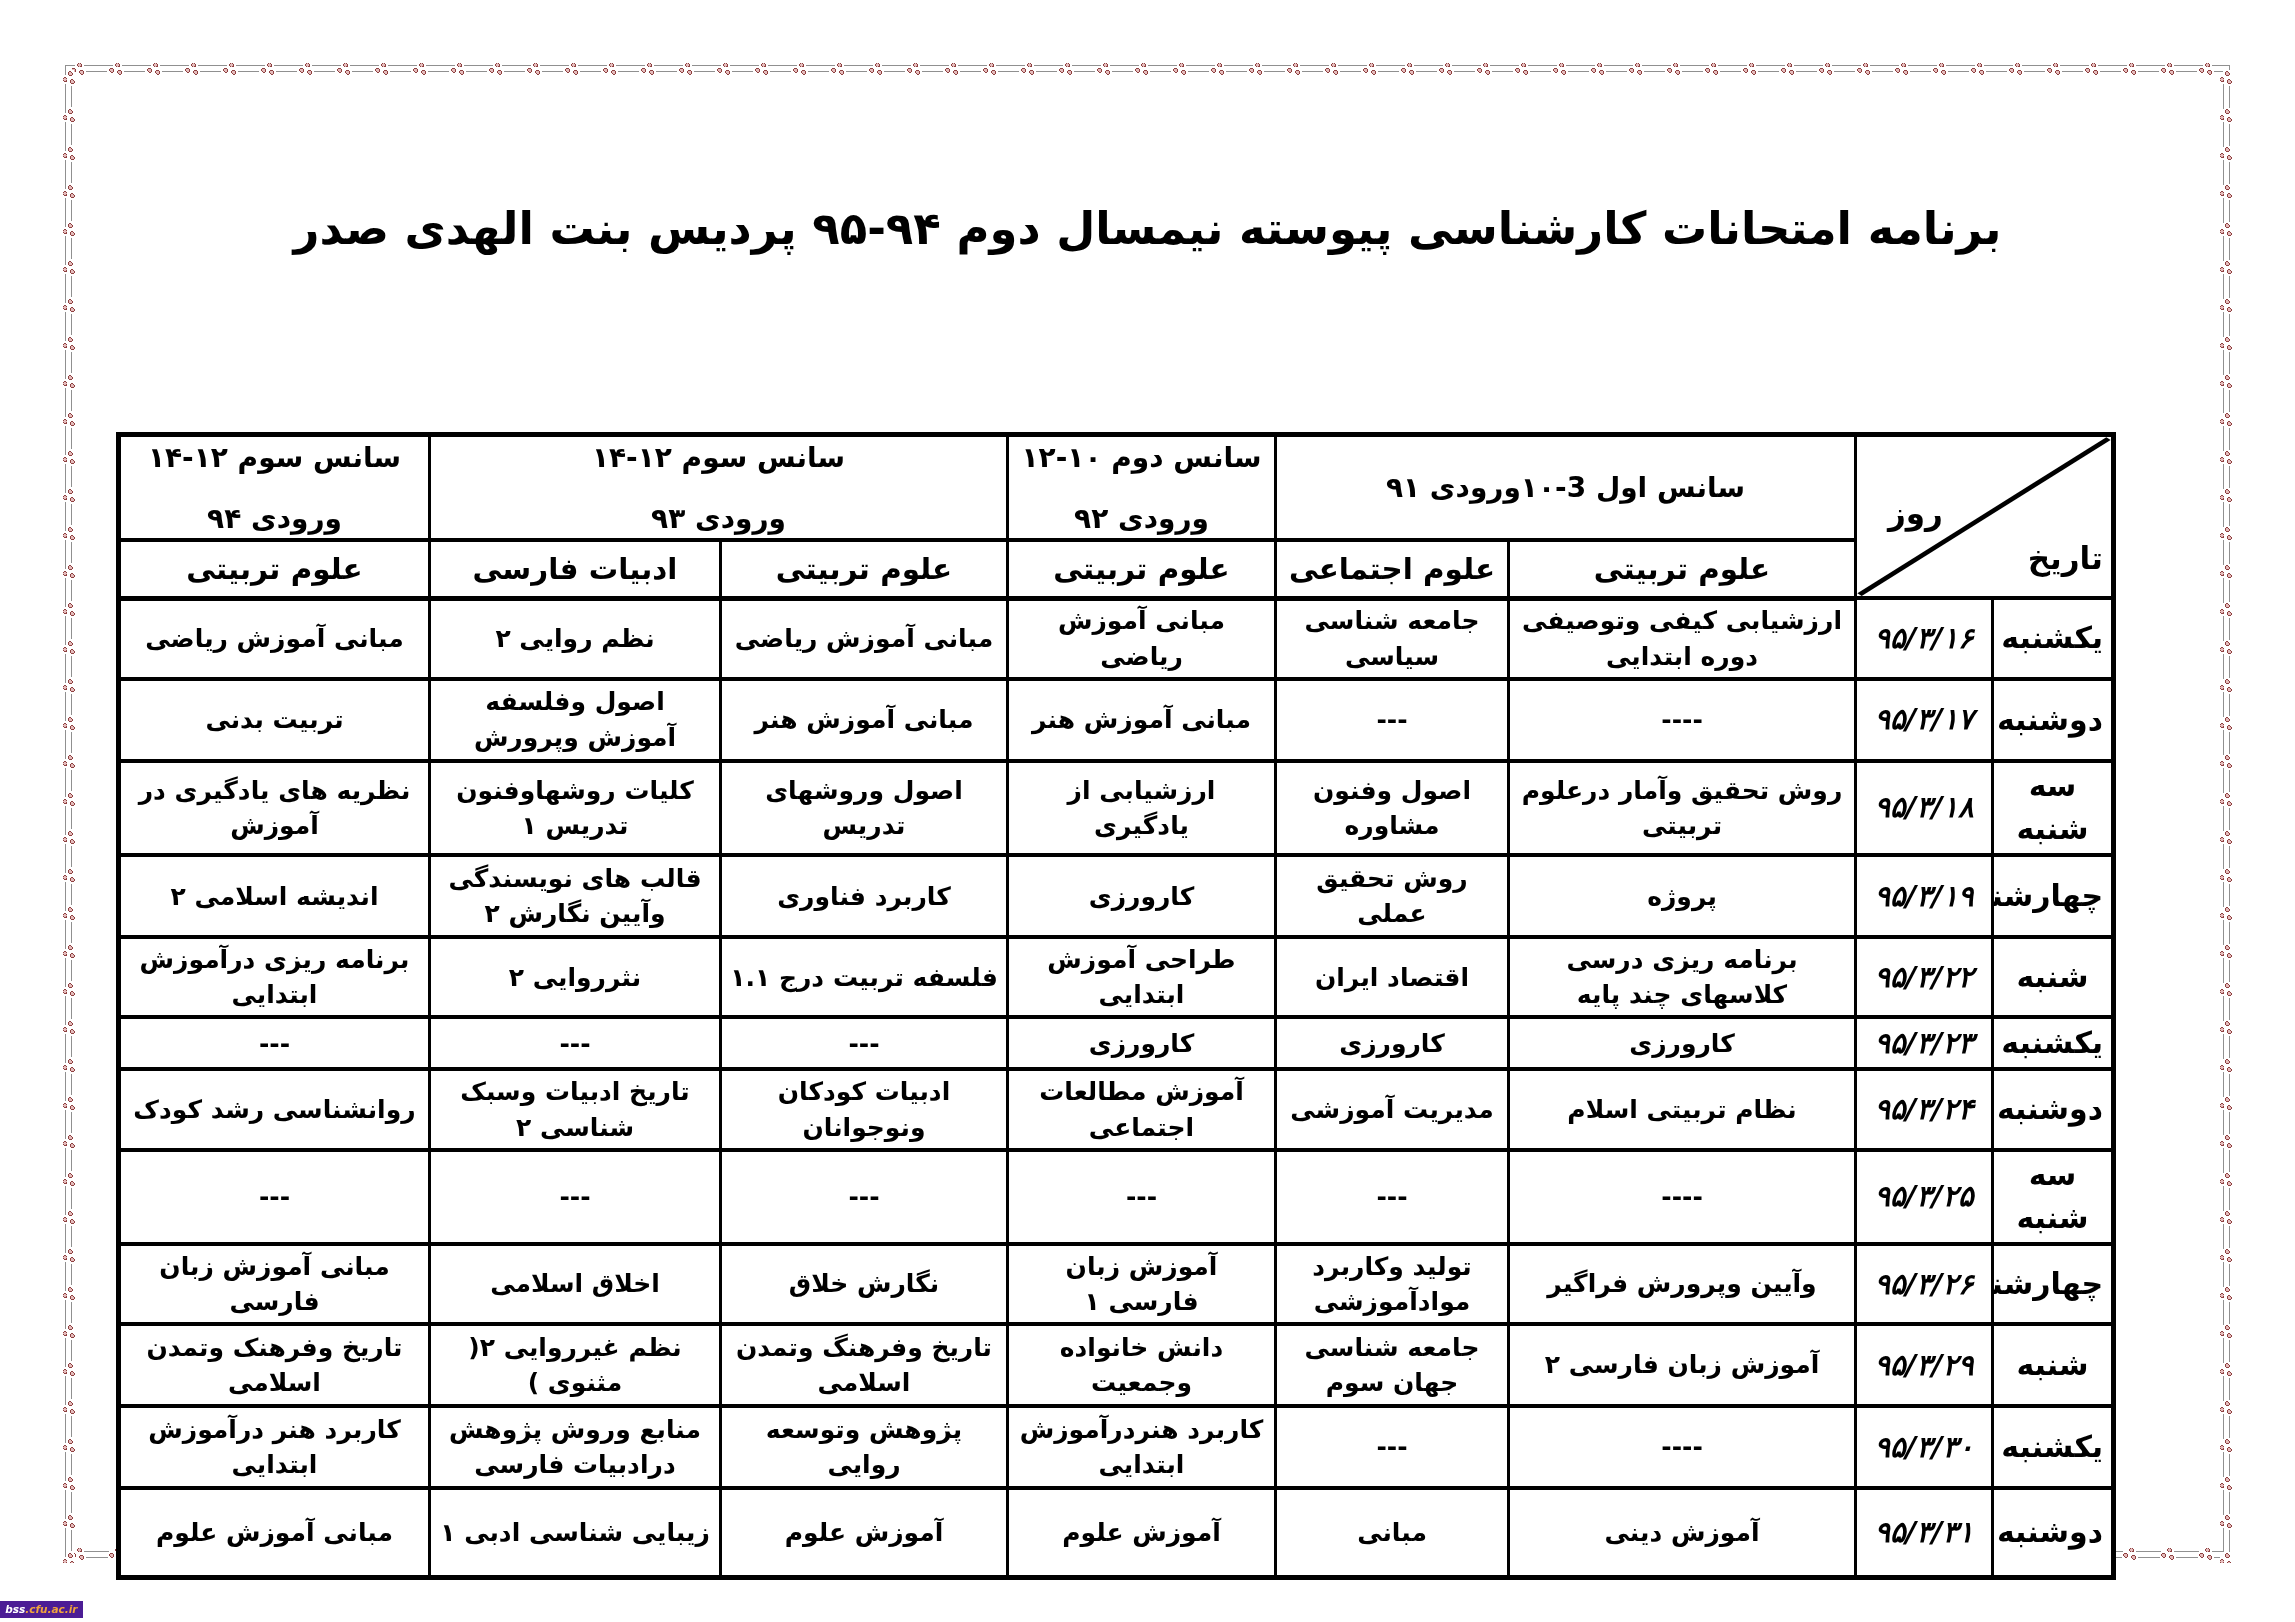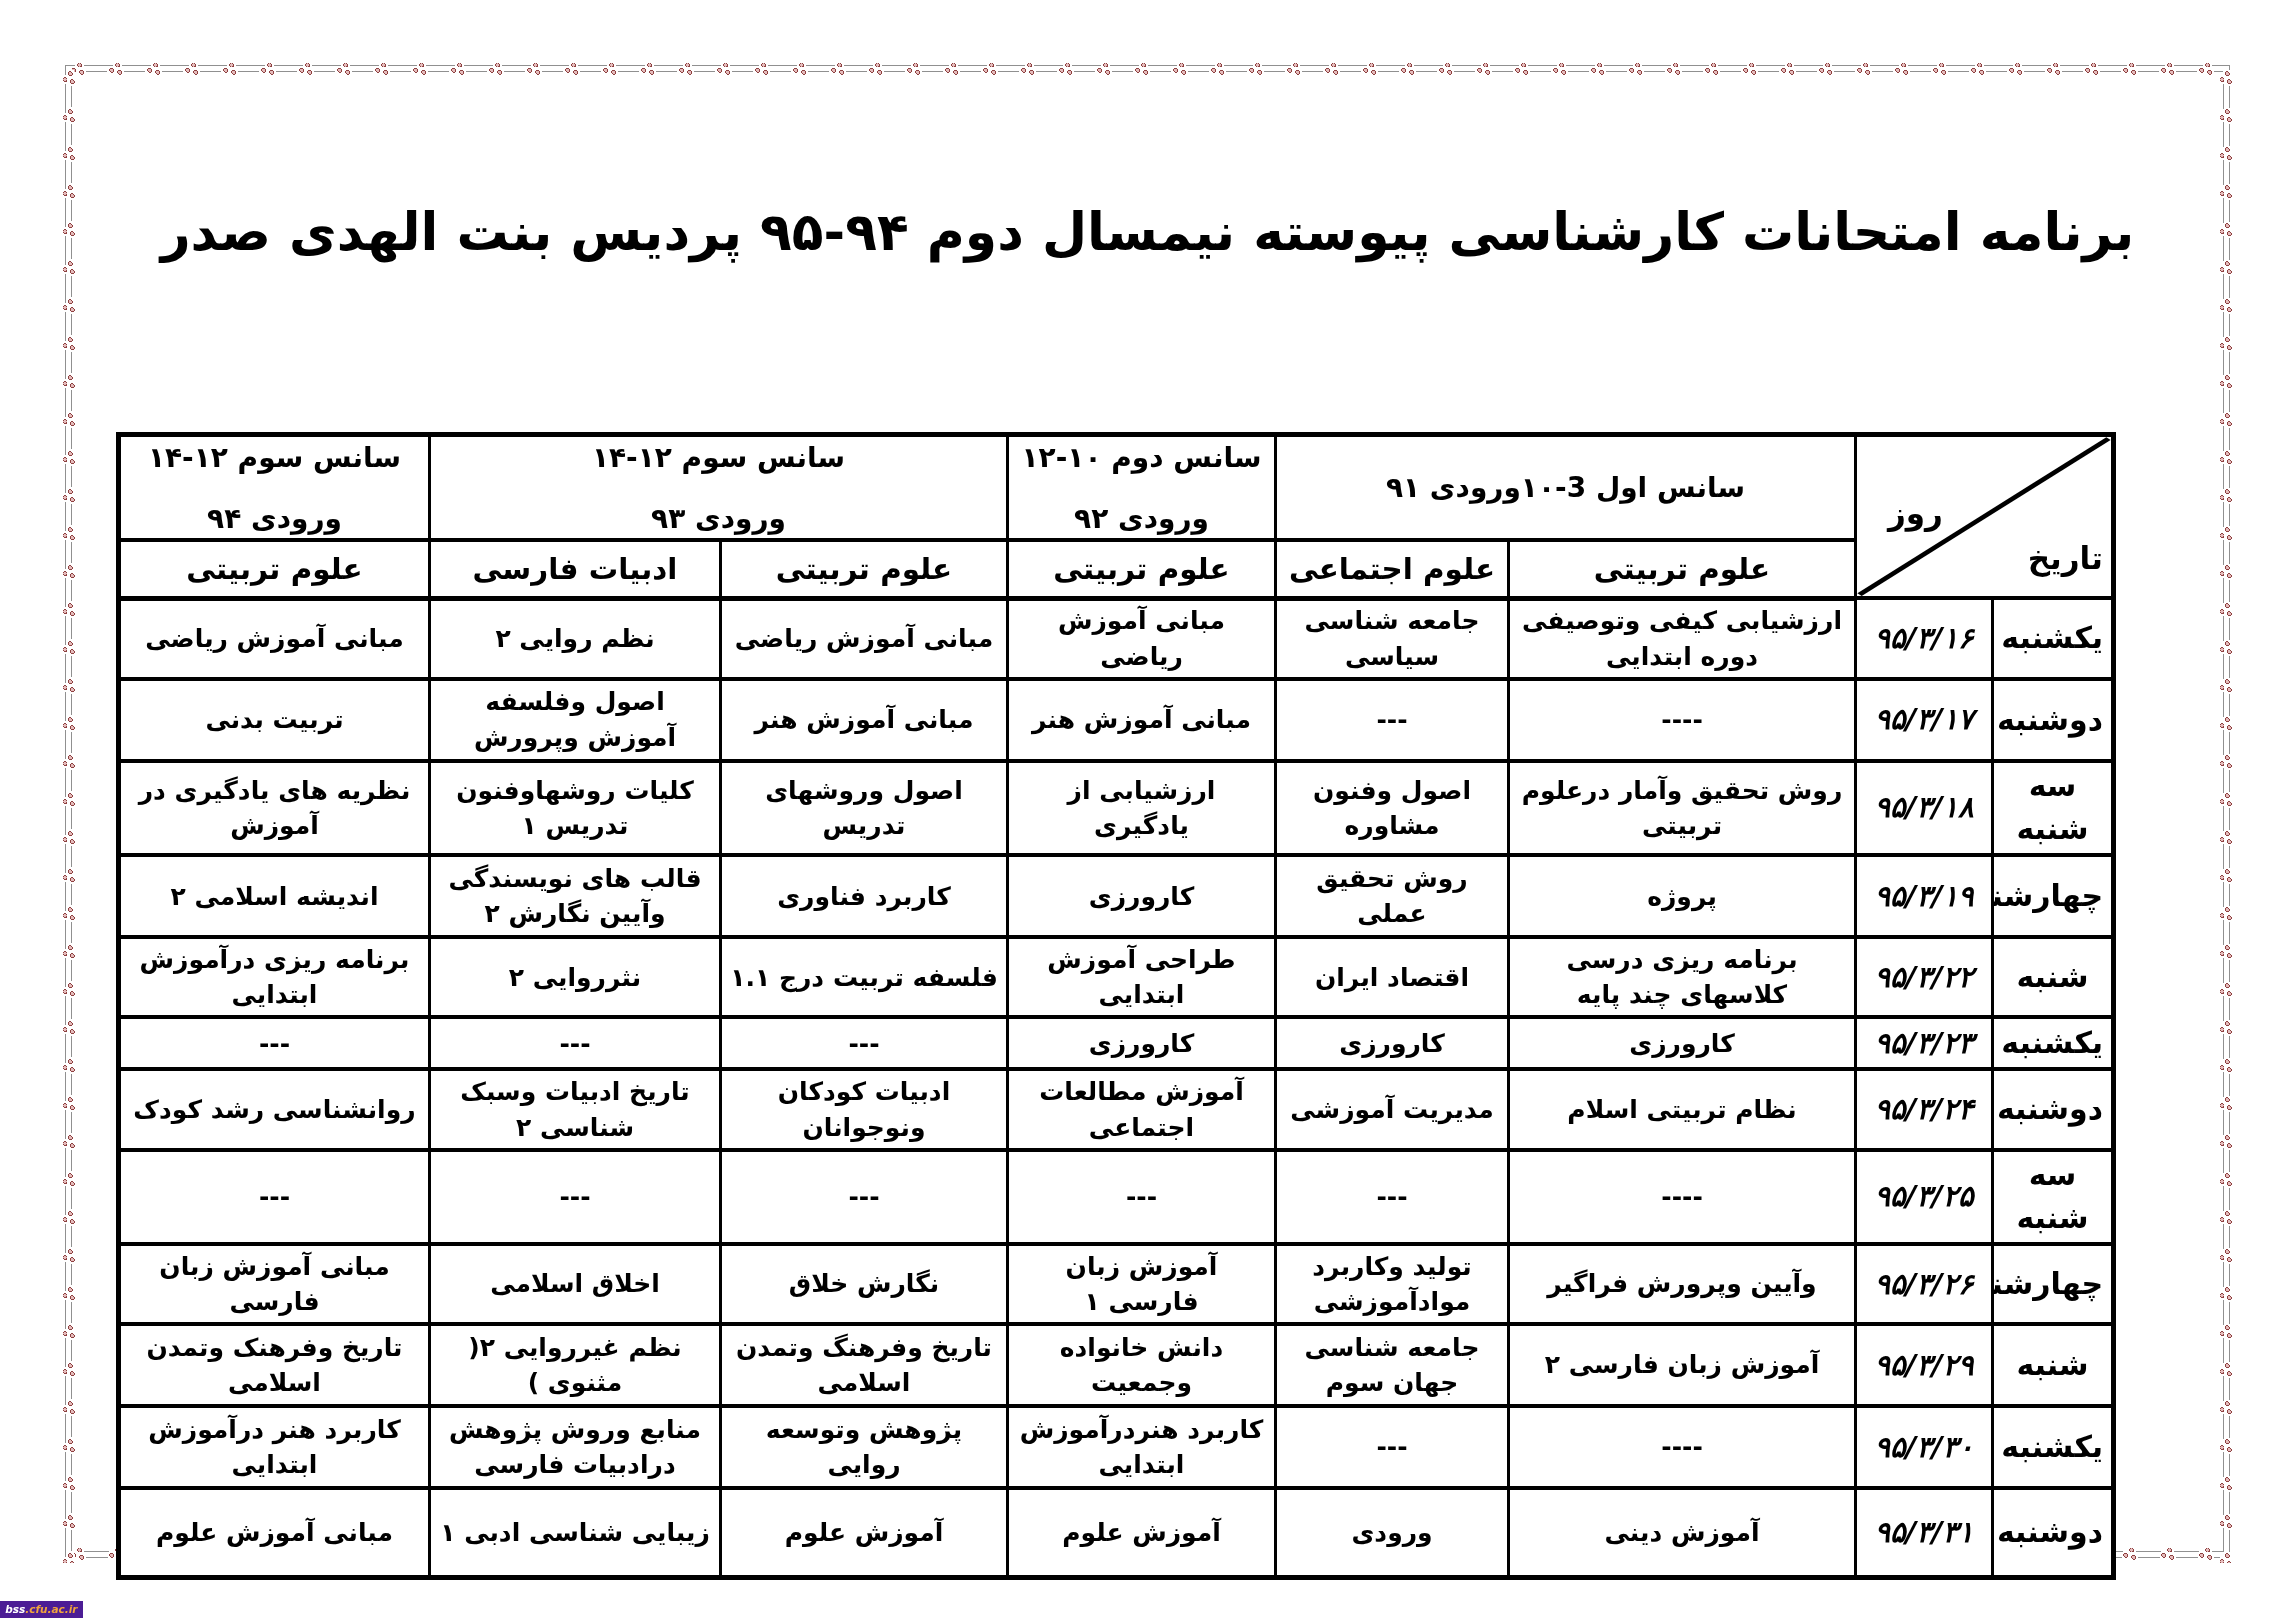--- a/index.html
+++ b/index.html
@@ -29,21 +29,21 @@
   }
   .fd-top{left:60px;right:60px;top:59px;height:19.6px;}
   .fd-bottom{left:60px;right:60px;bottom:59px;height:19.6px;}
   .fd-left{top:60px;bottom:60px;left:59px;width:19.6px;}
   .fd-right{top:60px;bottom:60px;right:59px;width:19.6px;}
 
   
   .title{
     position:absolute;top:202px;left:0;right:0;
     text-align:center;direction:rtl;
-    font-size:52px;font-weight:bold;
+    font-size:45px;font-weight:bold;
     letter-spacing:0;
   }
 
   
   .table-wrap{position:absolute;left:116px;top:432px;}
   table.exam{
     border-collapse:collapse;table-layout:fixed;
     width:1996px;direction:rtl;background:#fff;
     border:5.9px solid #000;
   }
@@ -262,21 +262,21 @@
           <td class="subject-cell">---</td>
           <td class="subject-cell">کاربرد هنردرآموزش ابتدایی</td>
           <td class="subject-cell">پژوهش وتوسعه روایی</td>
           <td class="subject-cell">منابع وروش پژوهش درادبیات فارسی</td>
           <td class="subject-cell">کاربرد هنر درآموزش ابتدایی</td>
         </tr>
         <tr>
           <td class="day-cell">دوشنبه</td>
           <td class="date-cell">۹۵/۳/۳۱</td>
           <td class="subject-cell">آموزش دینی</td>
-          <td class="subject-cell">ورودی</td>
+          <td class="subject-cell">مبانی</td>
           <td class="subject-cell">آموزش علوم</td>
           <td class="subject-cell">آموزش علوم</td>
           <td class="subject-cell">زیبایی شناسی ادبی ۱</td>
           <td class="subject-cell">مبانی آموزش علوم</td>
         </tr>
       </tbody>
   </table>
 </div>
 
 <div class="watermark">

